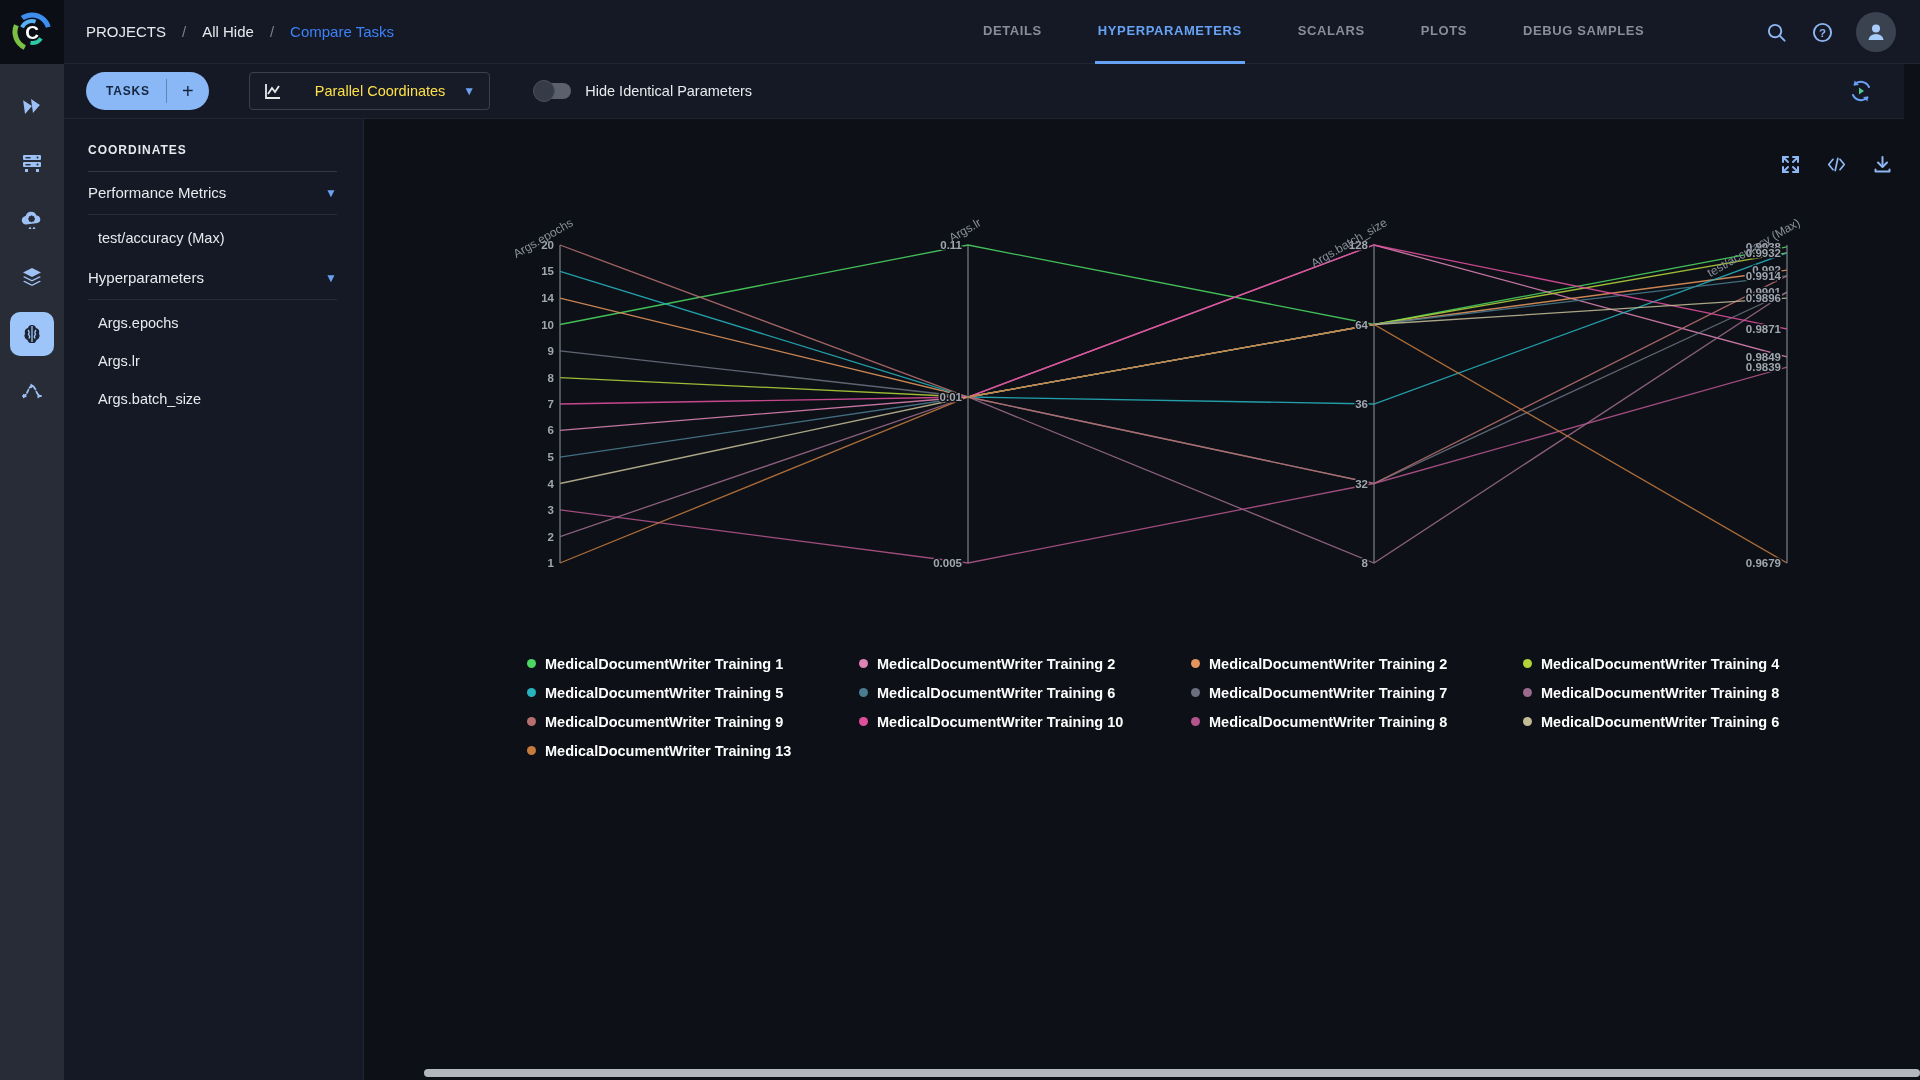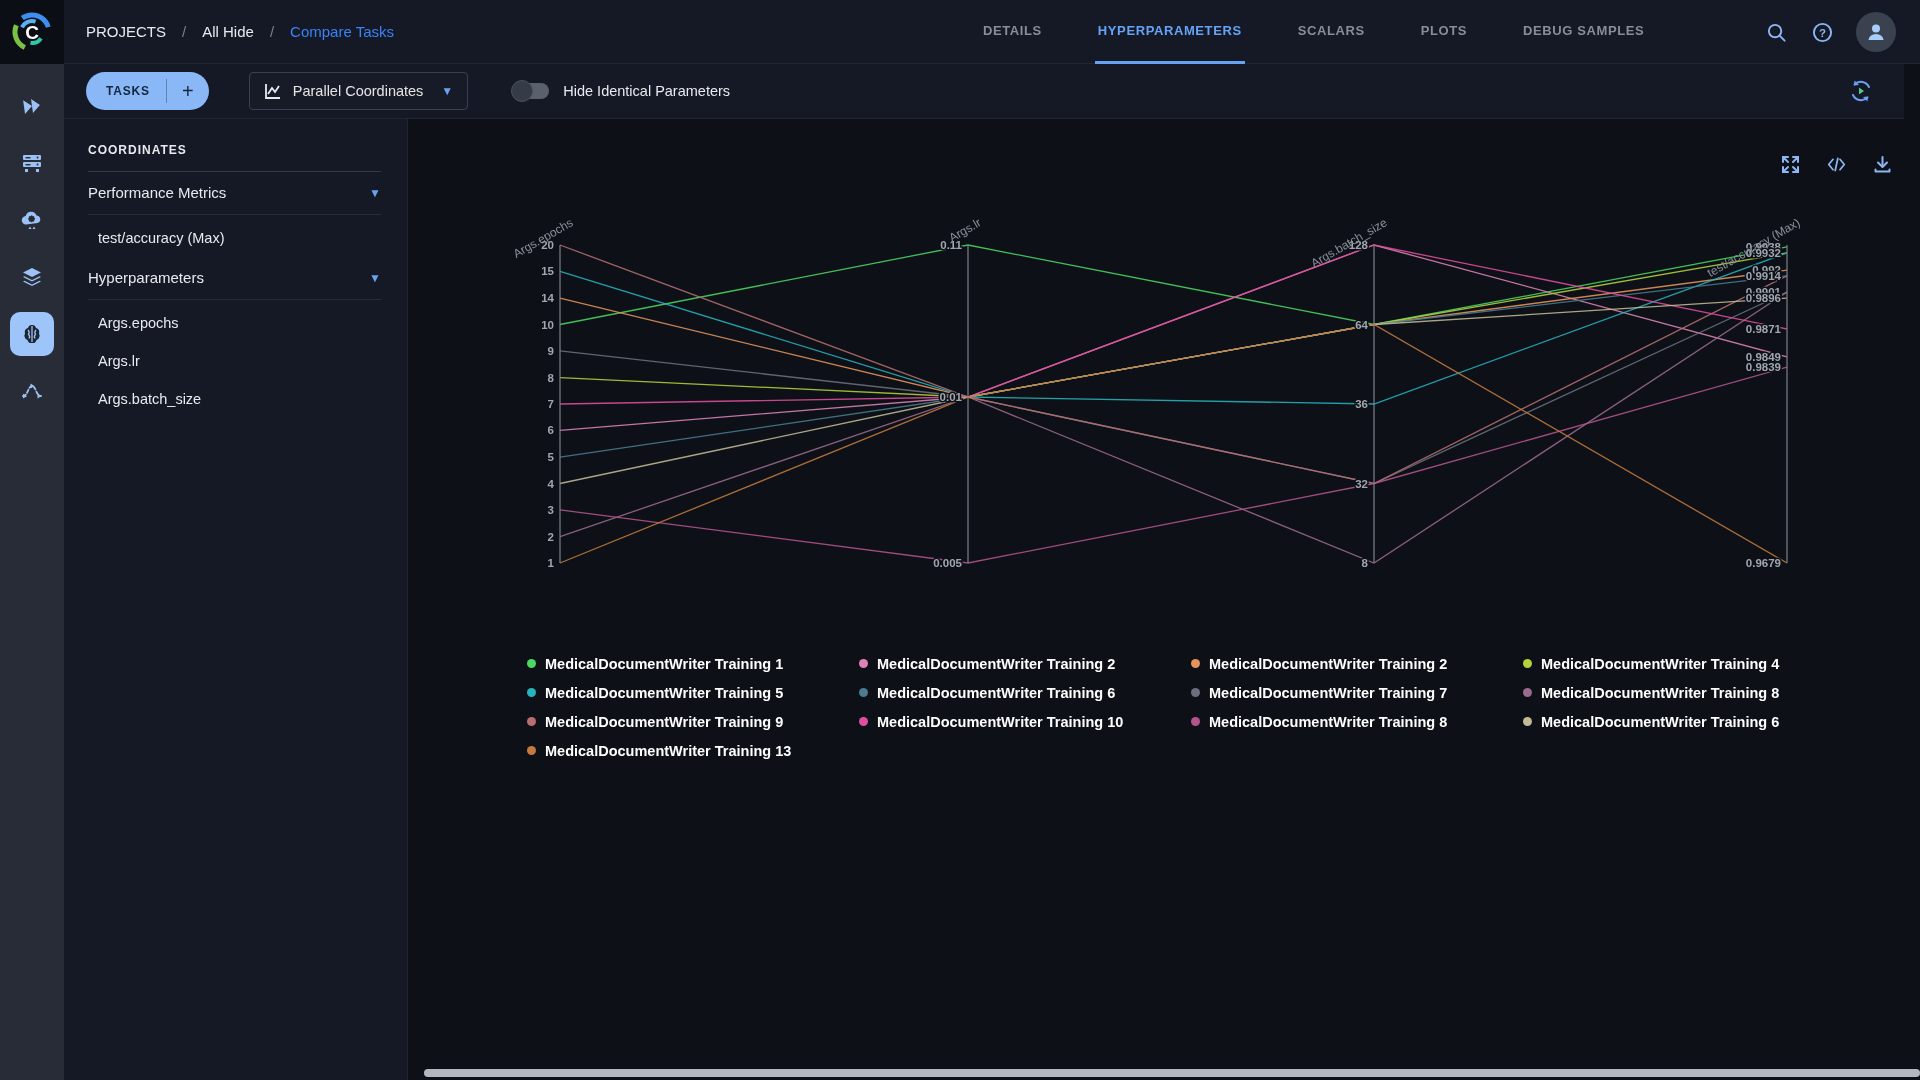--- a/index.html
+++ b/index.html
@@ -35,30 +35,30 @@
 
   
   .toolbar { position:absolute; left:64px; top:64px; right:16px; height:55px; background:#151926;
     border-bottom:1px solid #20252f; display:flex; align-items:center; }
   .tasks-pill { margin-left:22px; height:38px; border-radius:19px; background:#8ab7f6; display:flex; align-items:center; cursor:pointer; }
   .tasks-pill .t-label { padding:0 16px 0 20px; font-size:12px; font-weight:700; letter-spacing:.8px; color:#14253f; }
   .tasks-pill .t-div { width:1px; height:24px; background:rgba(20,37,63,.35); }
   .tasks-pill .t-plus { width:42px; text-align:center; font-size:20px; font-weight:400; color:#14253f; }
   .view-select { margin-left:40px; height:38px; border:1px solid #39404e; border-radius:4px; background:#171b27;
     display:flex; align-items:center; padding:0 14px; cursor:pointer; min-width:214px; }
-  .view-select .vs-label { font-size:14.5px; color:#e5e5e5; margin-left:4px;padding-left:7px; }
+  .view-select .vs-label { font-size:14.5px; color:#fde047; margin-left:26px;padding-left:7px; }
   .view-select .caret { margin-left:auto; padding-left:18px; color:#6aa1f0; font-size:12px; }
   .toggle-wrap { margin-left:45px; display:flex; align-items:center; cursor:pointer; }
   .toggle { width:36px; height:16px; border-radius:9px; background:#5a616c; position:relative; }
   .toggle .knob { position:absolute; left:-2px; top:-3px; width:22px; height:22px; border-radius:50%; background:#353b47; border:1px solid #4a515c; }
   .toggle-label { margin-left:14px; font-size:14.5px; color:#e8eaed; }
   .refresh-btn { position:absolute; right:30px; width:26px; height:26px; cursor:pointer; }
 
   
-  .left-panel { position:absolute; left:64px; top:119px; width:344px; bottom:0; background:#151926;
+  .left-panel { position:absolute; left:64px; top:119px; width:300px; bottom:0; background:#151926;
     border-right:1px solid #20252f; padding:24px 26px 0 24px; }
   .coord-title { font-size:12px; font-weight:700; letter-spacing:1px; color:#e8eaed; }
   .coord-hr { border:none; border-top:1px solid #323845; margin:14px 0 0 0; }
   .coord-section-head { display:flex; align-items:center; justify-content:space-between; margin-top:12px; cursor:pointer; }
   .coord-section-head .cs-label { font-size:15px; color:#e8eaed; }
   .coord-section-head .cs-caret { color:#6aa1f0; font-size:12px; }
   .coord-sec-hr { border:none; border-top:1px solid #262c38; margin:13px 0 0 0; }
   .coord-items { margin-top:4px; }
   .coord-item { font-size:14.5px; color:#e8eaed; padding:11px 0 11px 10px; cursor:pointer; }
 

